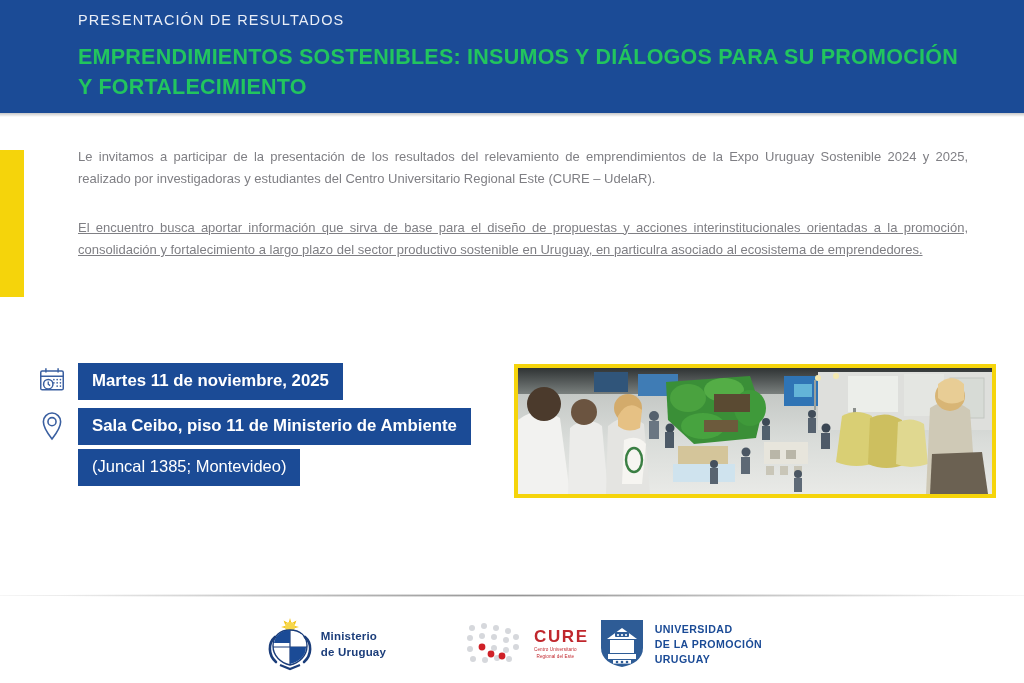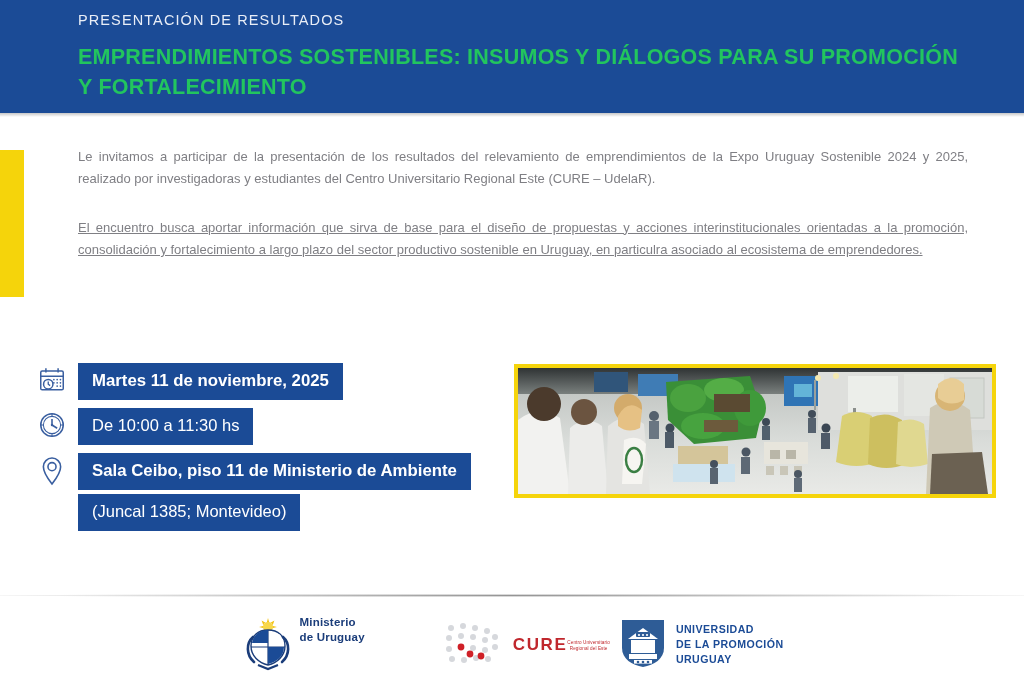--- a/index.html
+++ b/index.html
@@ -166,40 +166,42 @@
     width: 1024px;
     height: 77px;
     display: flex;
     align-items: center;
     justify-content: center;
     gap: 78px;
   }
 
   .logo {
     display: flex;
+    align-items: center;
     gap: 3px;
   }
 
   .logo-text-min {
     color: #1b3d7a;
     font-size: 11.5px;
     font-weight: bold;
     line-height: 1.33;
     letter-spacing: 0.2px;
   }
 
   .cure-group {
     display: flex;
     align-items: center;
     gap: 10px;
   }
 
   .cure-text {
     display: flex;
-    align-items: flex-end;
+    flex-direction: column;
+    align-items: flex-start;
   }
 
   .cure-title {
     color: #c0272d;
     font-size: 17px;
     font-weight: bold;
     letter-spacing: 1.6px;
     line-height: 1;
   }
 
@@ -257,36 +259,20 @@
           <circle cx="18" cy="19" r="0.9" fill="#3a5fa0" stroke="none"></circle>
           <circle cx="21.5" cy="19" r="0.9" fill="#3a5fa0" stroke="none"></circle>
           <circle cx="25" cy="19" r="0.9" fill="#3a5fa0" stroke="none"></circle>
           <circle cx="21.5" cy="22.5" r="0.9" fill="#3a5fa0" stroke="none"></circle>
           <circle cx="25" cy="22.5" r="0.9" fill="#3a5fa0" stroke="none"></circle>
         </svg>
       </div>
       <div class="chip bold">Martes 11 de noviembre, 2025</div>
     </div>
 
-    <div class="detail-row">
-      <div class="icon-cell">
-        <svg width="30" height="30" viewBox="0 0 32 32" fill="none" stroke="#3a5fa0" stroke-width="1.6">
-          <circle cx="16" cy="16" r="12"></circle>
-          <circle cx="16" cy="16" r="9.2" stroke-width="1.1"></circle>
-          <line x1="16" y1="16" x2="16" y2="9.5" stroke-width="1.7"></line>
-          <line x1="16" y1="16" x2="21.5" y2="19.5" stroke-width="1.7"></line>
-          <circle cx="16" cy="16" r="1.3" fill="#3a5fa0" stroke="none"></circle>
-          <line x1="16" y1="4" x2="16" y2="6.2" stroke-width="1.3"></line>
-          <line x1="16" y1="25.8" x2="16" y2="28" stroke-width="1.3"></line>
-          <line x1="4" y1="16" x2="6.2" y2="16" stroke-width="1.3"></line>
-          <line x1="25.8" y1="16" x2="28" y2="16" stroke-width="1.3"></line>
-        </svg>
-      </div>
-      <div class="chip light">De 10:00 a 11:30 hs</div>
-    </div>
 
     <div class="detail-row">
       <div class="icon-cell">
         <svg width="30" height="32" viewBox="0 0 32 34" fill="none" stroke="#3a5fa0" stroke-width="1.7">
           <path d="M16 3.2c-5.1 0-9.2 4.1-9.2 9.2 0 6.7 9.2 18.4 9.2 18.4s9.2-11.7 9.2-18.4c0-5.1-4.1-9.2-9.2-9.2z"></path>
           <circle cx="16" cy="12.4" r="4.3"></circle>
         </svg>
       </div>
       <div class="chip bold">Sala Ceibo, piso 11 de Ministerio de Ambiente</div>
     </div>

